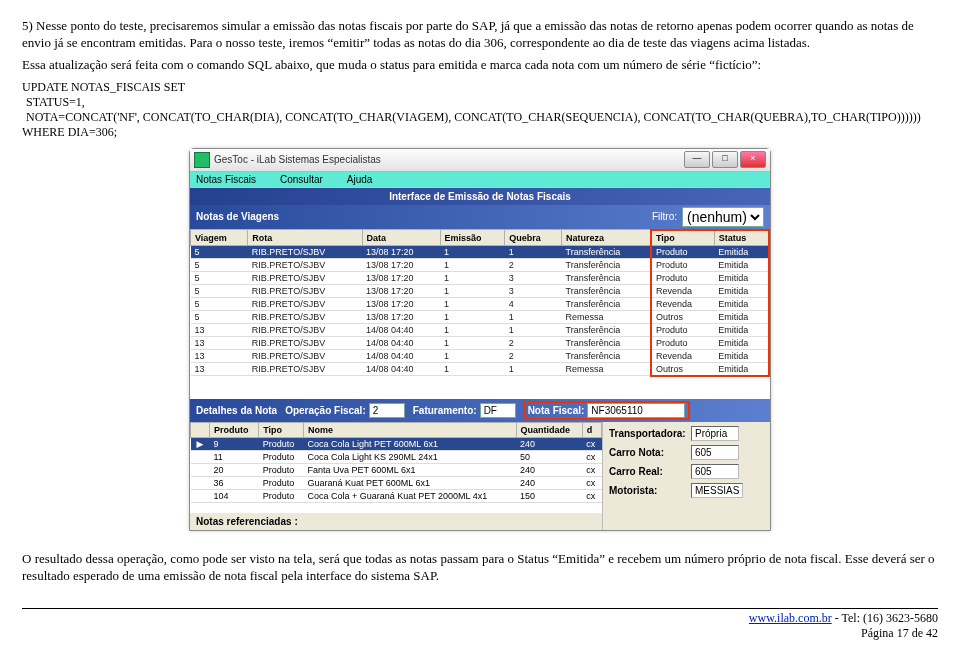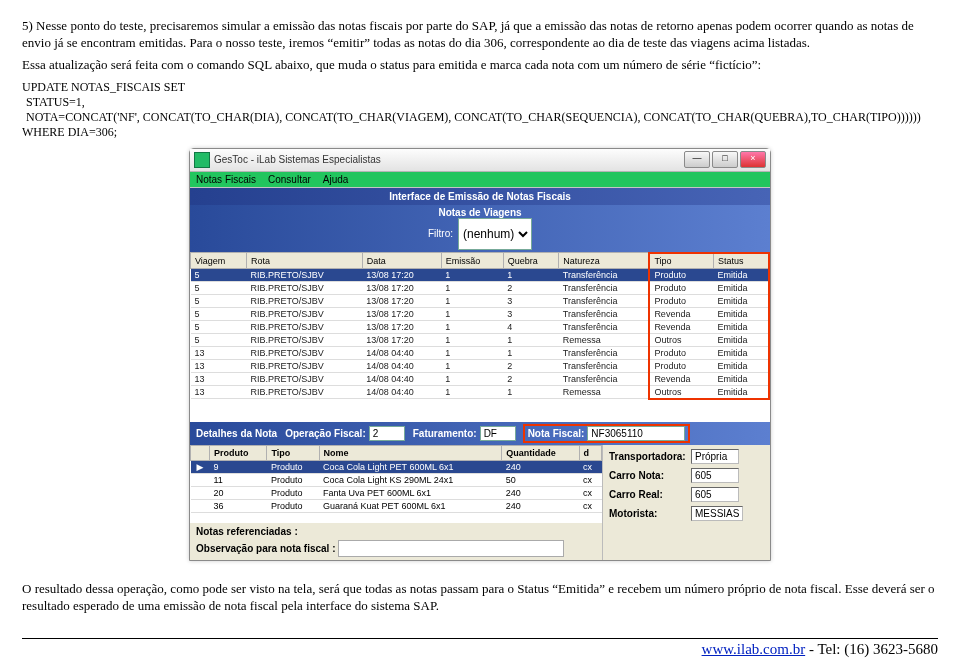--- a/index.html
+++ b/index.html
@@ -41,44 +41,44 @@
   .titlebar .ttl { flex: 1; color: #333; }
   .winbtns { display: flex; gap: 2px; }
   .winbtn {
     width: 24px; height: 15px; border: 1px solid #8a8a8a;
     background: linear-gradient(#f8f8f8,#ccc); border-radius: 2px;
     font-size: 9px; text-align: center; line-height: 13px;
   }
   .winbtn.close { background: linear-gradient(#f7a,#d33); color: #fff; }
 
   .menubar {
-    background: #22c55e; padding: 2px 6px; border-bottom: 1px solid #c5c5c5;
-    display: flex; gap: 12px; font-size: 10px;
+    background: #5eead4; padding: 2px 6px; border-bottom: 1px solid #c5c5c5;
+    display: flex; gap: 24px; font-size: 10px;
   }
   .grad-title {
     background: linear-gradient(to right,#25408f,#4764b6);
     color: #fff; font-weight: bold; font-size: 10px;
     padding: 3px 8px; text-align: center;
   }
   .section-head {
     background: linear-gradient(to right,#294a9a,#5c7fd0);
     color:#fff; font-size:10px; font-weight:bold; padding:2px 6px;
-    display:flex; justify-content:space-between; align-items:center;flex-direction:column;
+    display:flex; justify-content:space-between; align-items:center;
   }
   .filter { color:#fff; font-weight:normal; display:flex; align-items:center; gap:5px;}
   .filter select {
-    font-size:12px; height:32px; border:1px solid #7a9; background:#fff;
+    font-size:14px; height:20px; border:1px solid #7a9; background:#fff;
   }
 
   table.grid {
     width: 100%; border-collapse: collapse; font-size: 9px; background: #fff;
   }
   table.grid th {
     background: #ece9d8; border: 1px solid #b0b0b0; padding: 2px 4px; text-align: left;
-    font-weight: normal;
+    font-weight: bold;
   }
   table.grid td {
     border-bottom: 1px solid #ddd; padding: 1px 4px; color: #222;
   }
   table.grid tr.hl td { background: #2a4890; color: #fff; }
   .red-box { outline: 2px solid #e30; outline-offset: -1px; }
   .bottom-white { background:#fff; height:22px; }
 
   .panel {
     background: linear-gradient(to right,#294a9a,#5c7fd0);
@@ -109,21 +109,21 @@
   table.grid2 td { border-bottom:1px solid #ddd; padding:1px 4px; }
   table.grid2 tr.hl2 td { background:#2a4890; color:#fff; }
   .rowptr { width:10px; text-align:center; }
 
   .obs { background:#ece9d8; padding:3px 6px; font-size:10px; }
   .obs b { font-weight:bold; }
   .obs input { width: 220px; font-size:10px; height:13px; border:1px solid #aaa; background:#fff;}
 
   .footer {
     border-top: 1px solid #000; margin-top: 24px; padding-top: 2px;
-    font-size: 15px; text-align: right;
+    font-size: 12px; text-align: right;
   }
   .footer a { color: #0020c0; text-decoration: underline; }
 </style>
 </head>
 <body>
 
 <p>5) Nesse ponto do teste, precisaremos simular a emissão das notas fiscais por parte do SAP, já que a emissão das notas de retorno apenas podem ocorrer quando as notas de envio já se encontram emitidas. Para o nosso teste, iremos “emitir” todas as notas do dia 306, correspondente ao dia de teste das viagens acima listadas.</p>
 <p>Essa atualização será feita com o comando SQL abaixo, que muda o status para emitida e marca cada nota com um número de série “fictício”:</p>
 <div class="code-block">
   <div>UPDATE NOTAS_FISCAIS SET</div>
@@ -332,29 +332,33 @@
               <td>cx</td>
             </tr>
             <tr>
               <td class="rowptr"></td>
               <td>36</td>
               <td>Produto</td>
               <td>Guaraná Kuat PET 600ML 6x1</td>
               <td>240</td>
               <td>cx</td>
             </tr>
+            <tr>
+              <td class="rowptr"></td>
+              <td>104</td>
+              <td>Produto</td>
+              <td>Coca Cola + Guaraná Kuat PET 2000ML 4x1</td>
+              <td>150</td>
+              <td>cx</td>
+            </tr>
           </tbody>
       </table>
       <div style="background:#fff;height:10px;"></div>
       <div class="obs">
         <div><b>Notas referenciadas :</b></div>
-        <div style="margin-top:3px;">
-          <b>Observação para nota fiscal :</b>
-          <input style="">
-        </div>
       </div>
     </div>
     <div class="rcol">
       <div class="kv">
           <b>Transportadora:</b>
           <span>Própria</span>
         </div>
       <div class="kv">
           <b>Carro Nota:</b>
           <span>605</span>

